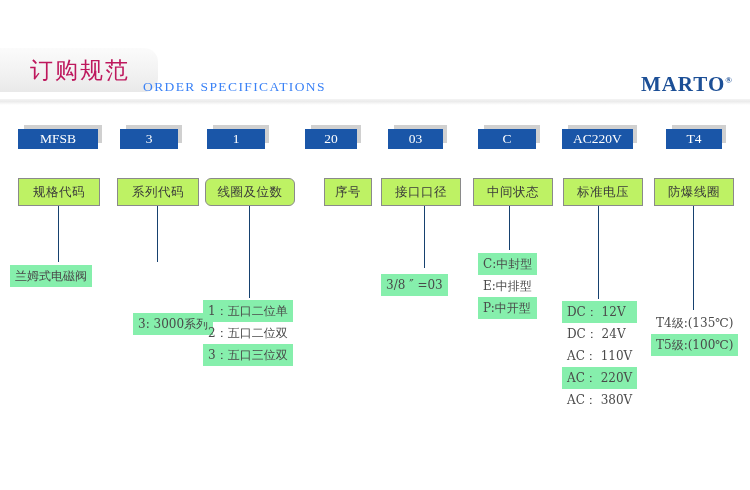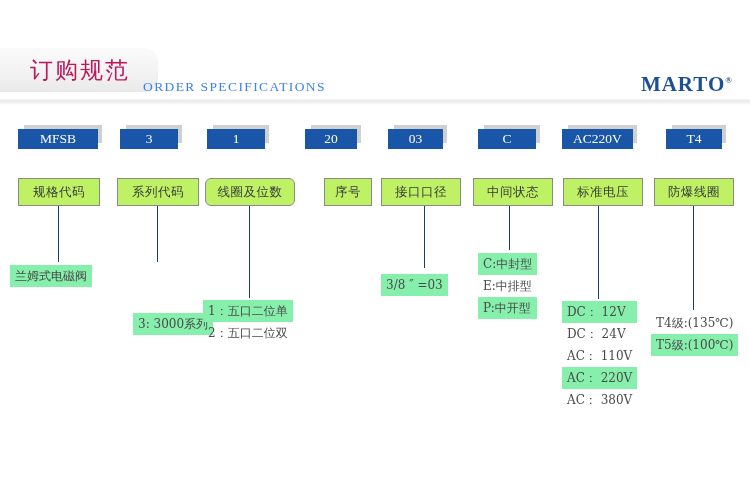--- a/index.html
+++ b/index.html
@@ -172,20 +172,21 @@
         <div class="detail-item hl">3: 3000系列</div>
       </div>
     </div>
     <div class="col">
       <div class="code-chip" style="left: 207px; width: 58px;">1</div>
       <div class="label-box" style="left: 205px; width: 88px; border-radius: 6px;">线圈及位数</div>
       <div class="connector" style="left: 249px; top: 206px; height: 92px;"></div>
       <div class="detail-list" style="left: 203px; top: 300px;">
         <div class="detail-item hl">1：五口二位单</div>
         <div class="detail-item">2：五口二位双</div>
+        <div class="detail-item hl">3：五口三位双</div>
       </div>
     </div>
     <div class="col">
       <div class="code-chip" style="left: 305px; width: 52px;">20</div>
       <div class="label-box" style="left: 324px; width: 46px;">序号</div>
     </div>
     <div class="col">
       <div class="code-chip" style="left: 388px; width: 55px;">03</div>
       <div class="label-box" style="left: 381px; width: 78px;">接口口径</div>
       <div class="connector" style="left: 424px; top: 206px; height: 62px;"></div>

